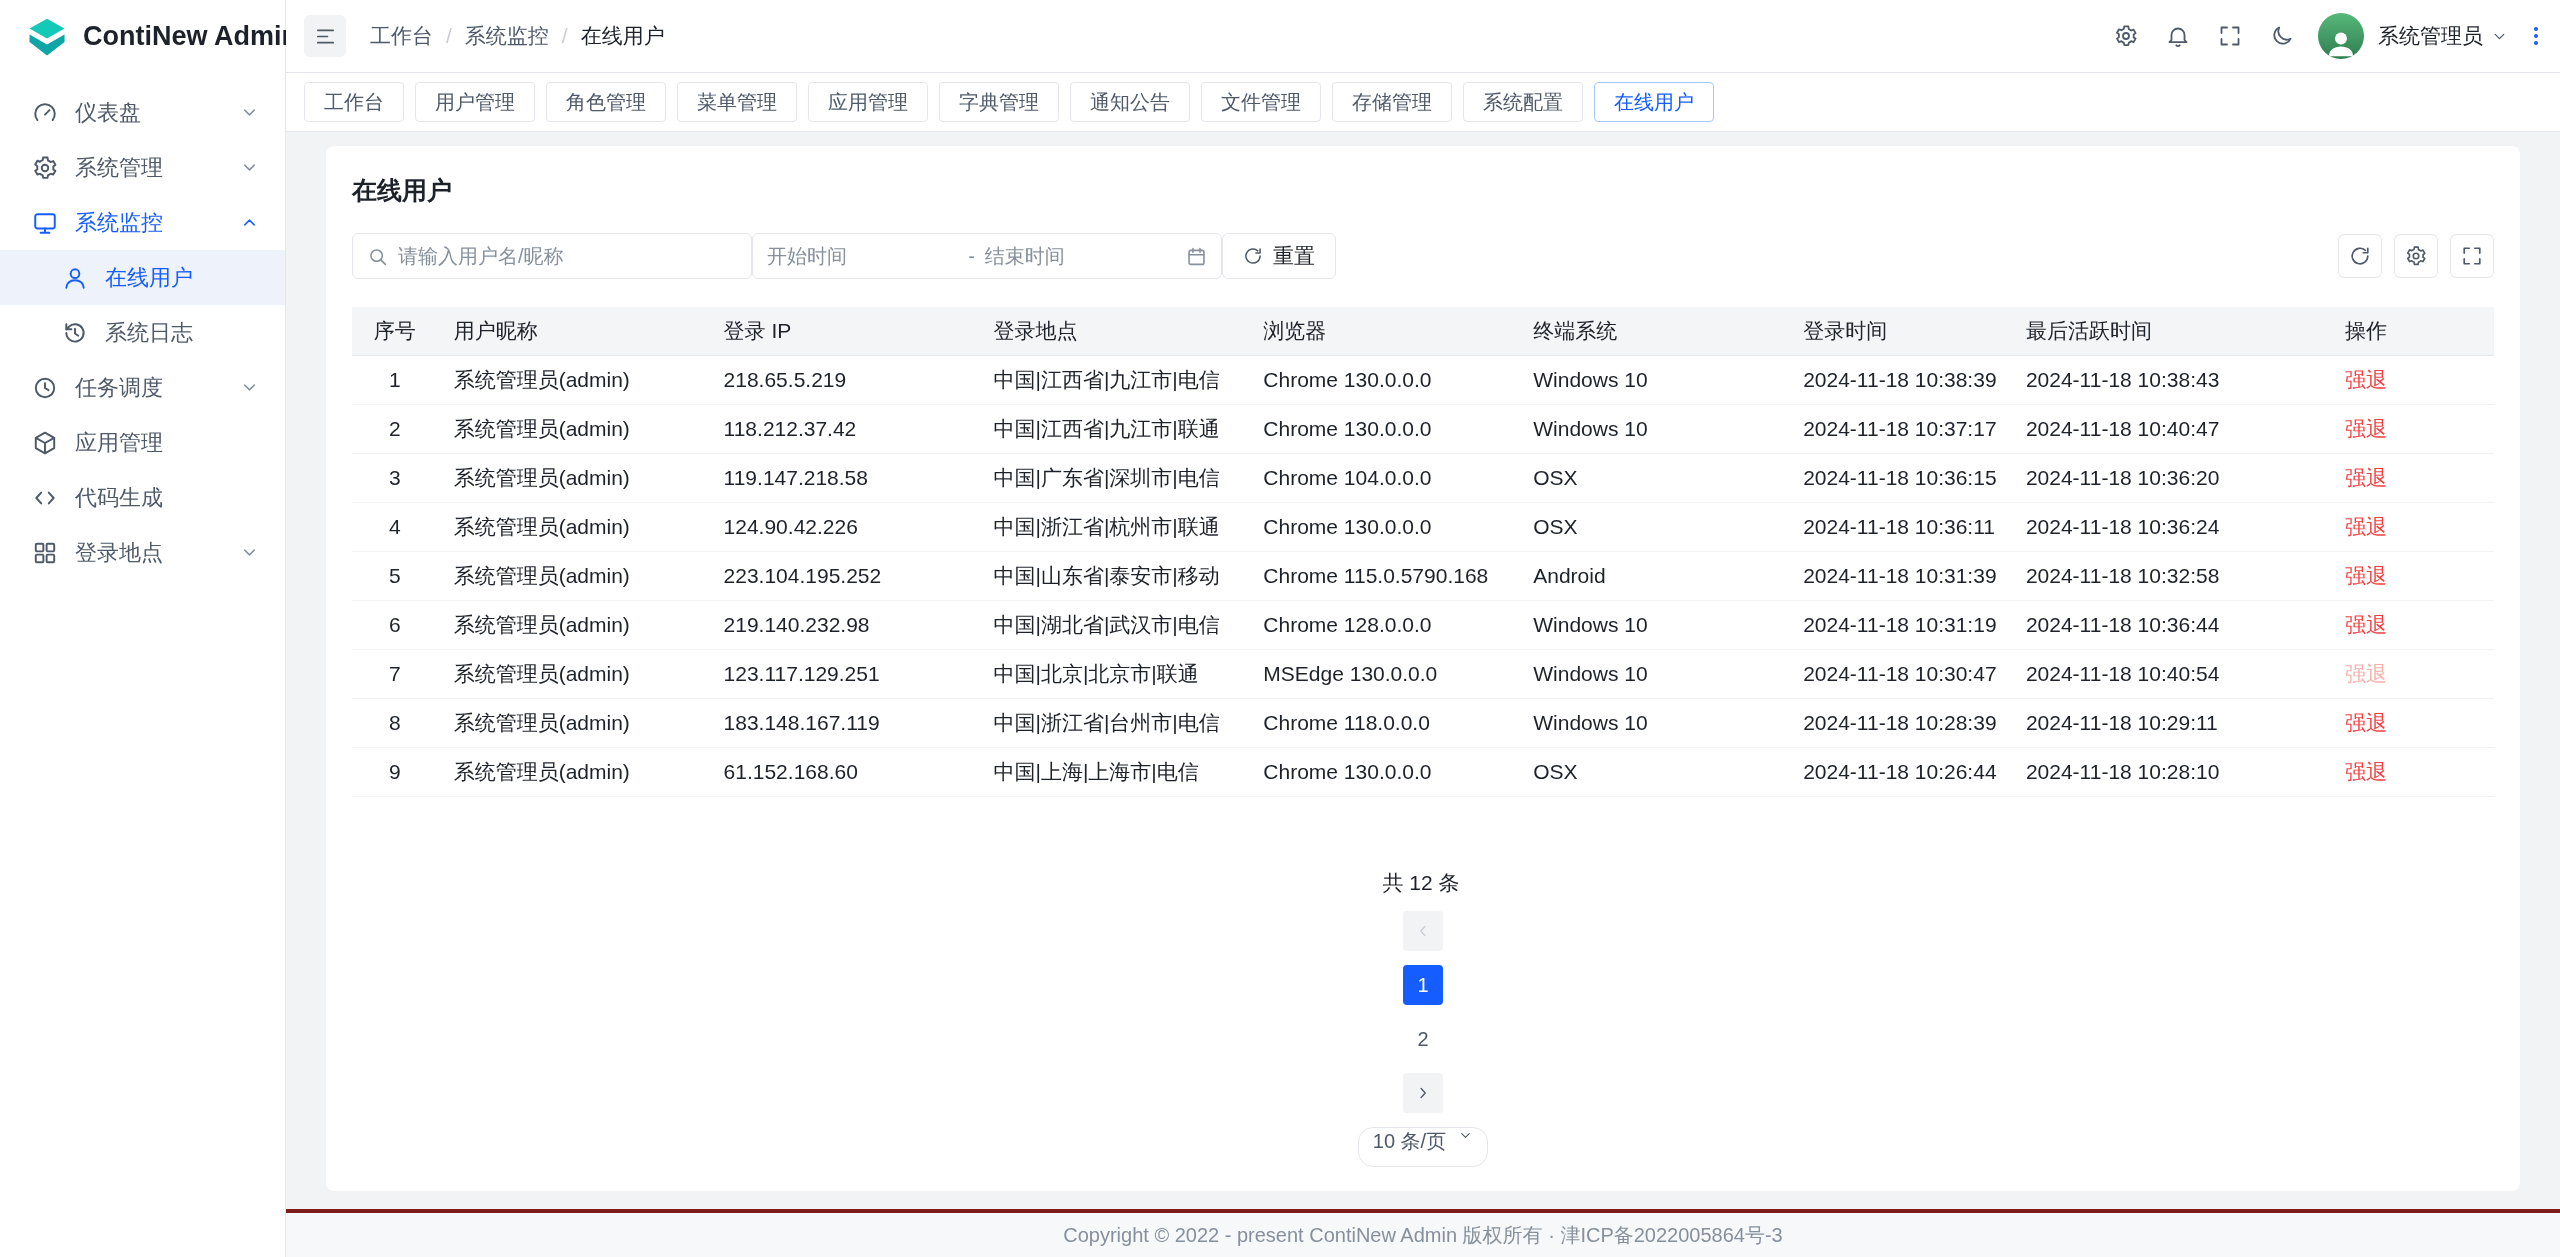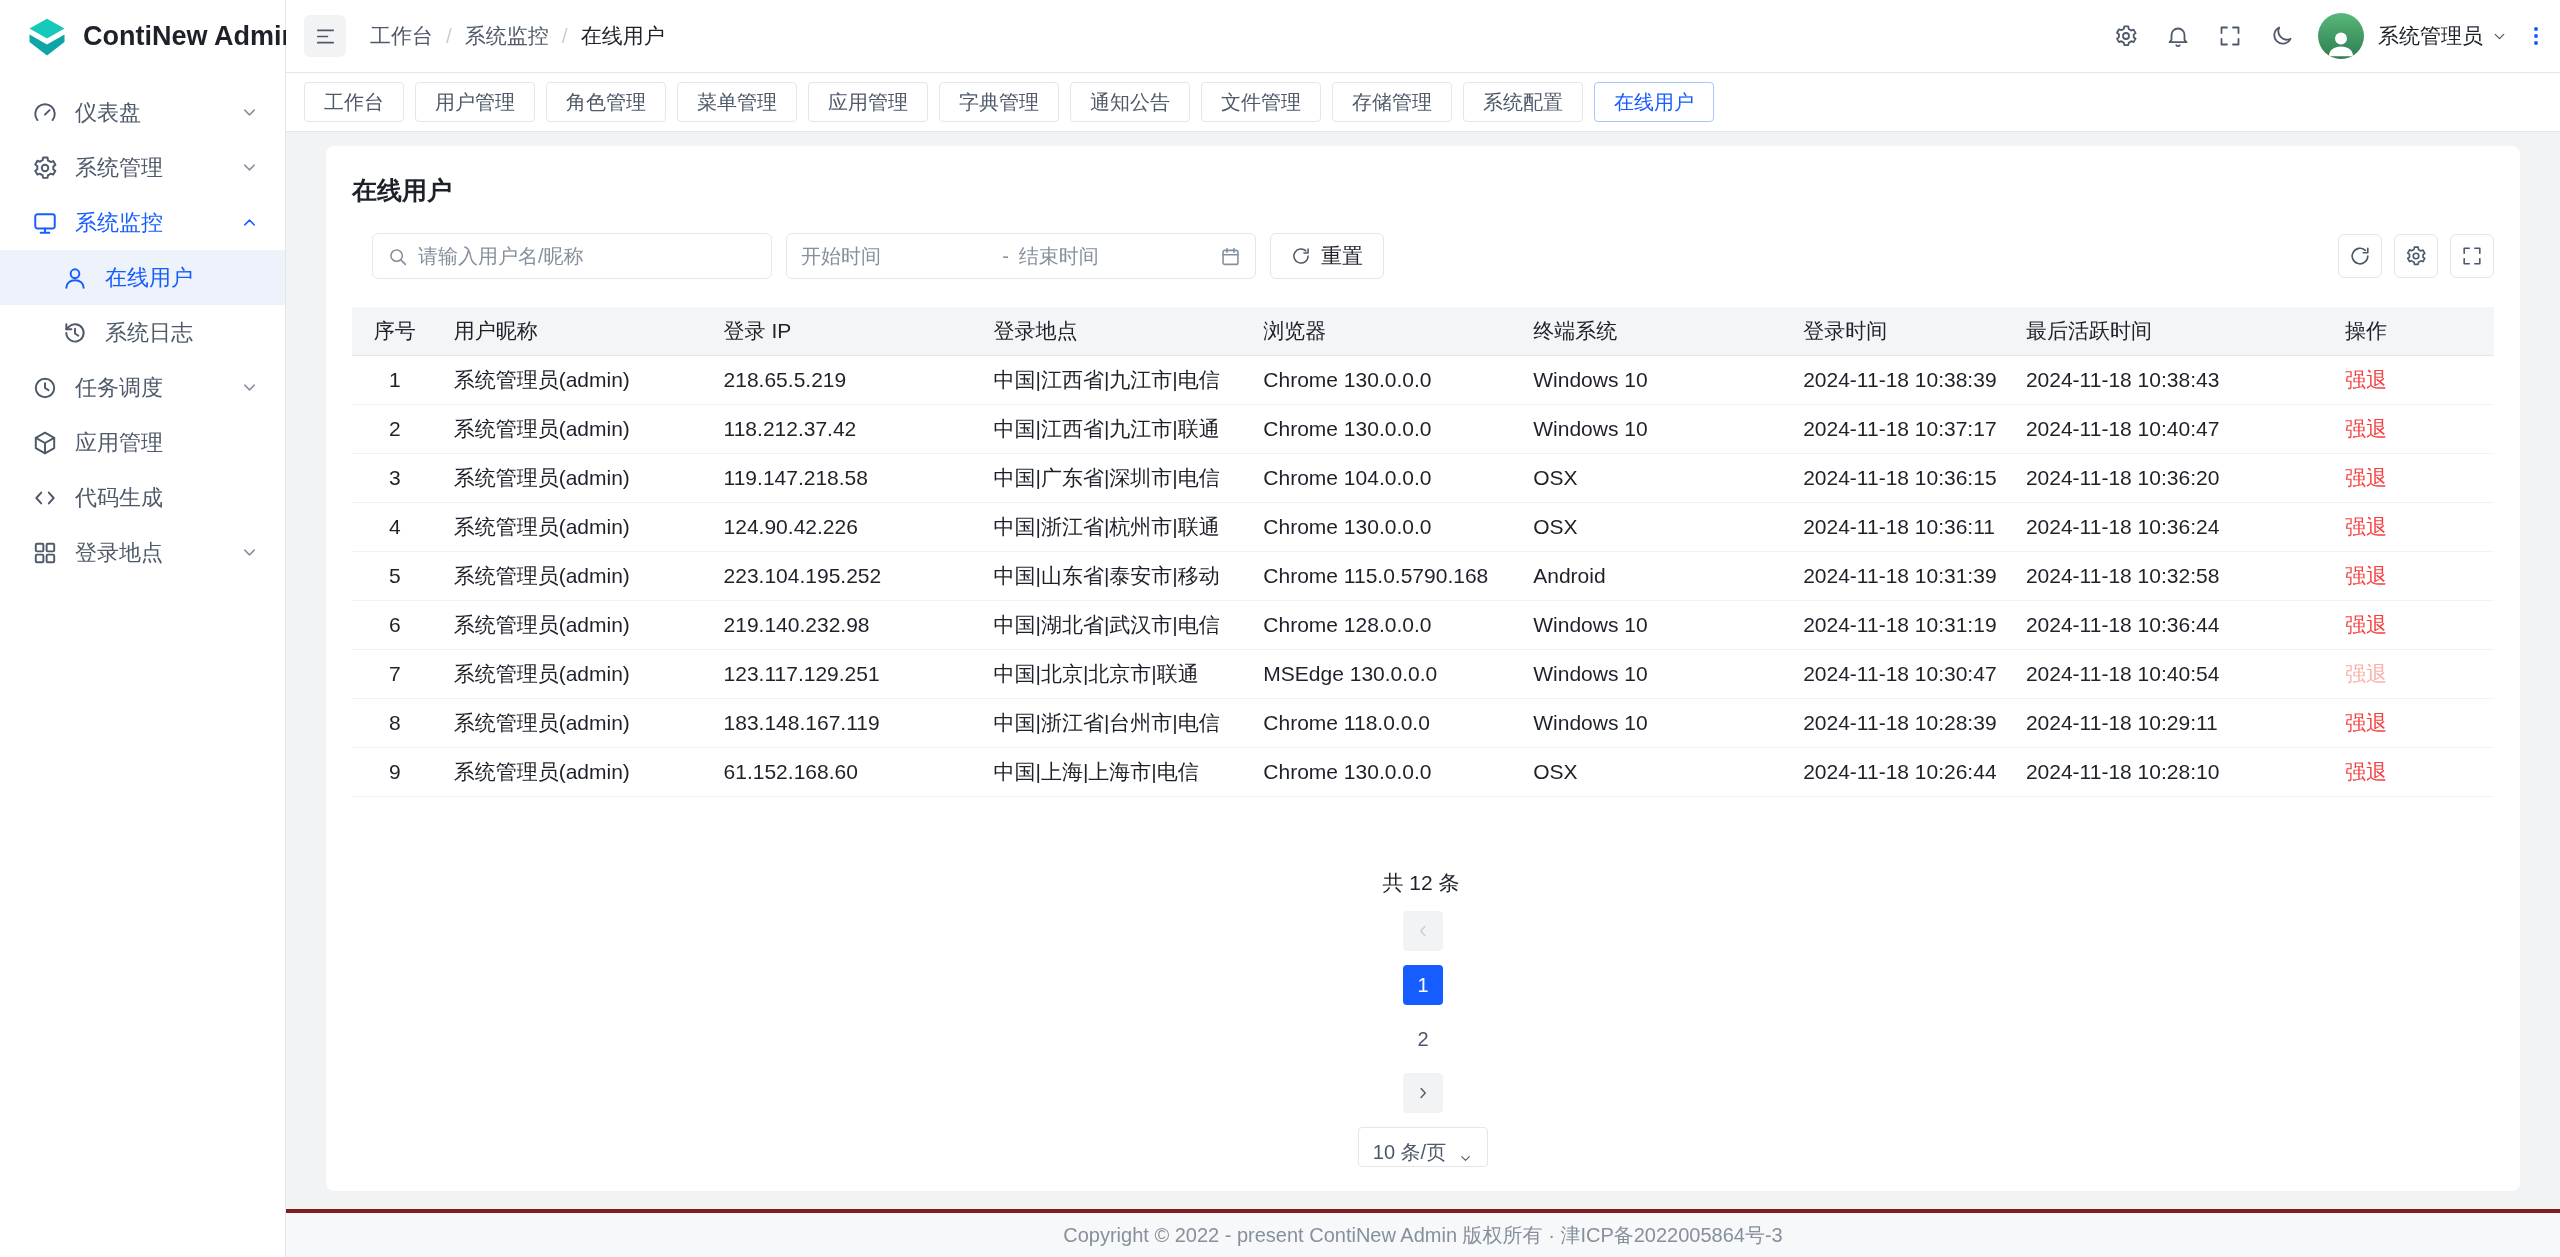--- a/index.html
+++ b/index.html
@@ -48,21 +48,21 @@
   .more-dots { color: #165dff; font-size: 24px; display: flex; margin-left: 8px; cursor: pointer; }
 
   .tabbar { height: 59px; background: #fff; border-bottom: 1px solid #e5e6eb; display: flex; align-items: center; gap: 11px; padding: 0 18px; flex-shrink: 0; }
   .tab { height: 40px; padding: 0 19px; border: 1px solid #e5e6eb; border-radius: 4px; display: flex; align-items: center; font-size: 20px; color: #4e5969; background: #fff; cursor: pointer; white-space: nowrap; }
   .tab.active { color: #165dff; border-color: #a9c5ff; }
 
   .content { flex: 1; min-height: 0; padding: 14px 40px 18px; display: flex; flex-direction: column; }
   .card { flex: 1; min-height: 0; background: #fff; border-radius: 8px; padding: 26px 26px 24px; display: flex; flex-direction: column; }
   .card-title { font-size: 25px; font-weight: 700; margin: 2px 0 26px; }
 
-  .toolbar { display: flex; align-items: center; gap: 14px; flex-shrink: 0; margin-left: 20px; }
+  .toolbar { display: flex; align-items: center; flex-shrink: 0; }
   .search-box { width: 400px; height: 46px; border: 1px solid #e5e6eb; border-radius: 6px; display: flex; align-items: center; gap: 10px; padding: 0 14px; background: #fff; }
   .search-box .icon { font-size: 21px; color: #86909c; display: flex; }
   .search-box input { flex: 1; min-width: 0; border: 0; outline: 0; font-size: 20px; font-family: inherit; color: #1d2129; background: transparent; }
   input::placeholder { color: #86909c; }
   .range-box { width: 470px; height: 46px; border: 1px solid #e5e6eb; border-radius: 6px; display: flex; align-items: center; gap: 10px; padding: 0 14px; background: #fff; }
   .range-box input { flex: 1; min-width: 0; border: 0; outline: 0; font-size: 20px; font-family: inherit; color: #1d2129; background: transparent; }
   .range-sep { color: #86909c; font-size: 20px; }
   .range-box .icon { font-size: 21px; color: #86909c; display: flex; }
   .btn-reset { height: 46px; padding: 0 20px; border: 1px solid #e5e6eb; border-radius: 6px; background: #fff; display: flex; align-items: center; gap: 10px; font-size: 21px; color: #1d2129; font-family: inherit; cursor: pointer; }
   .btn-reset .icon { font-size: 20px; color: #4e5969; display: flex; }
@@ -79,21 +79,21 @@
 
   .filler { flex: 1; }
 
   .pagination { display: flex; align-items: center; justify-content: flex-end; gap: 14px; padding-top: 20px; font-size: 21px; color: #1d2129; flex-shrink: 0; flex-direction: column; }
   .pg-total { margin-right: 4px; }
   .pg-btn, .pg-num { min-width: 40px; height: 40px; border-radius: 4px; display: flex; align-items: center; justify-content: center; cursor: pointer; font-size: 20px; }
   .pg-btn { background: #f2f3f5; color: #4e5969; font-size: 18px; }
   .pg-btn.disabled { color: #c9cdd4; cursor: default; }
   .pg-num { background: transparent; color: #4e5969; }
   .pg-num.active { background: #165dff; color: #fff; cursor: default; }
-  .pg-size { height: 40px; border: 1px solid #e5e6eb; border-radius: 4px; padding: 0 14px; display: flex; align-items: flex-end; gap: 12px; font-size: 20px; color: #4e5969; background: #fff; cursor: pointer; }
+  .pg-size { height: 40px; border: 1px solid #e5e6eb; border-radius: 15px; padding: 0 14px; display: flex; align-items: flex-start; gap: 12px; font-size: 20px; color: #4e5969; background: #fff; cursor: pointer; }
   .pg-size .chev { display: flex; font-size: 15px; color: #4e5969; }
 
   .footer { height: 48px; background: #f7f8fa; border-top: 4px solid #7f1d1d; display: flex; align-items: center; justify-content: center; color: #86909c; font-size: 20px; flex-shrink: 0; }
 </style>
 </head>
 <body>
 
 <div class="app">
 
   <aside class="sidebar">

